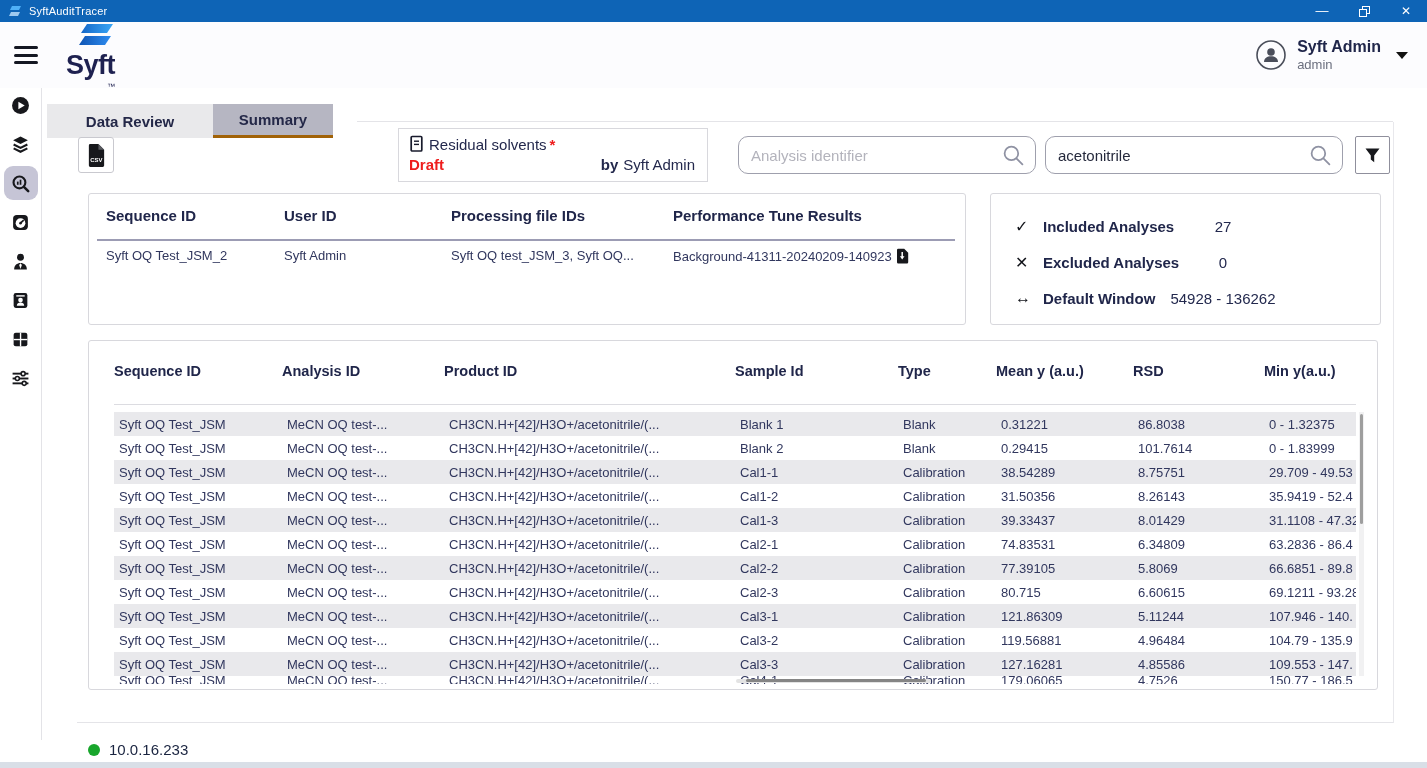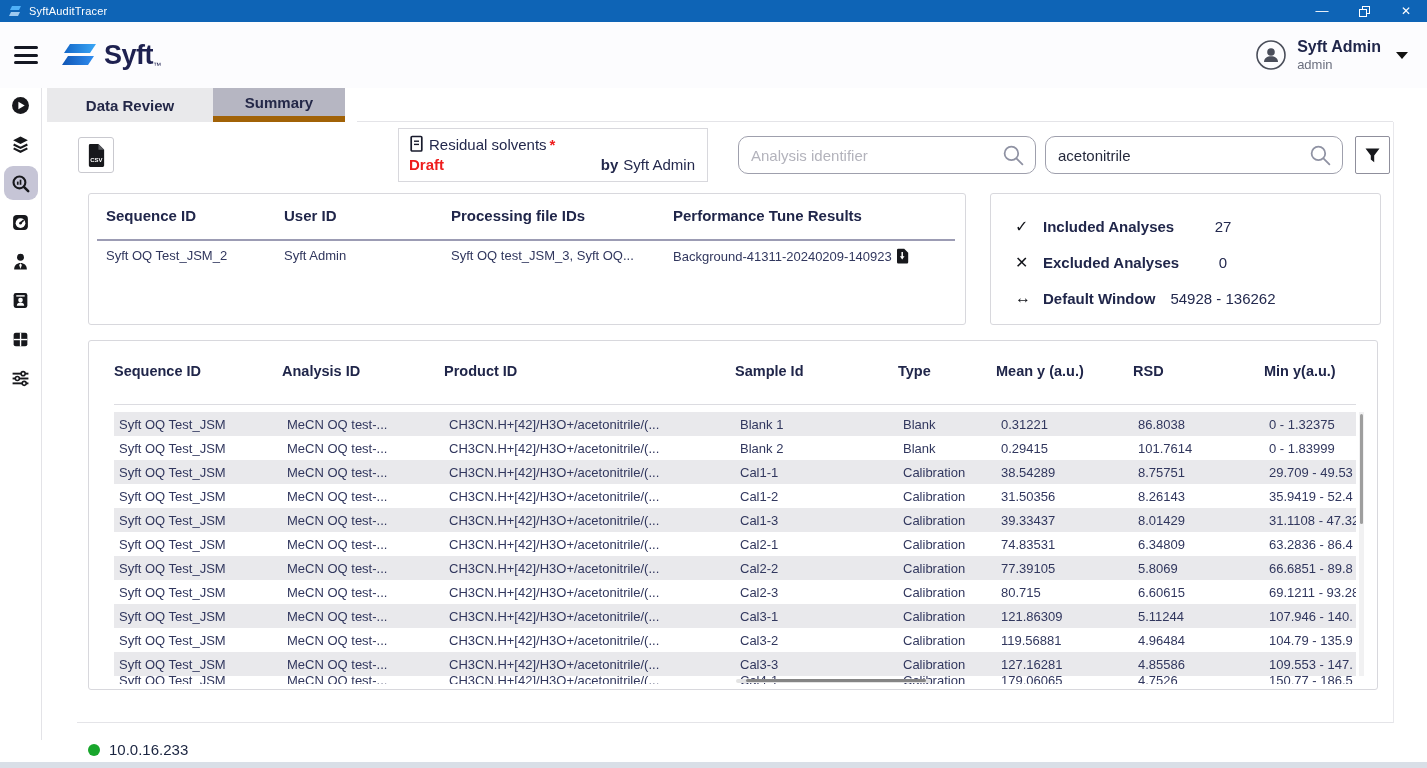--- a/index.html
+++ b/index.html
@@ -16,37 +16,37 @@
   .tb-logo{margin-left:9px; display:flex;}
   .tb-title{margin-left:7px; font-size:11px; letter-spacing:.2px;}
   .tb-controls{margin-left:auto; display:flex; height:22px;}
   .tb-btn{width:42px; height:22px; display:flex; align-items:center; justify-content:center; font-size:12px; color:#fff;}
   .tb-min{font-size:13px; line-height:8px;}
 
   
   .header{position:absolute; left:0; top:22px; width:1427px; height:66px; background:#fcfcfe; display:flex; align-items:center;}
   .hamburger{margin-left:14px; width:24px; height:18px; display:flex; flex-direction:column; justify-content:space-between; cursor:pointer;}
   .hamburger span{display:block; height:3px; background:#141722; border-radius:2px;}
-  .brand{display:flex; align-items:flex-end; margin-left:22px;}
+  .brand{display:flex; align-items:flex-end; margin-left:22px;flex-direction:column;}
   .brand-text{font-size:27px; font-weight:800; color:#1e2150; letter-spacing:-.5px; line-height:30px; margin-left:6px;}
   .brand-tm{font-size:8px; color:#1e2150; margin-top:2px;}
   .userbox{margin-left:auto; margin-right:18px; display:flex; align-items:center; cursor:pointer;}
   .user-names{margin-left:10px; margin-right:14px;}
   .user-name{font-size:16px; font-weight:700; color:#20264a;}
   .user-role{font-size:13px; color:#6b6f7e; margin-top:1px;}
 
   
   .rail{position:absolute; left:0; top:88px; width:42px; height:652px; background:#fff; border-right:1px solid #e3e3e7; display:flex; flex-direction:column; align-items:center; padding-top:0;}
   .rail-item{width:34px; height:34px; margin-bottom:5px; display:flex; align-items:center; justify-content:center; border-radius:9px; cursor:pointer;}
   .rail-item.selected{background:var(--pill);}
 
   
-  .tab{position:absolute; top:88px; height:34px; display:flex; align-items:center; justify-content:center; font-size:15px; font-weight:600; color:#242848; cursor:pointer;}
+  .tab{position:absolute; top:104px; height:34px; display:flex; align-items:center; justify-content:center; font-size:15px; font-weight:600; color:#242848; cursor:pointer;}
   .tab-1{left:47px; width:166px; background:#e9e9eb;}
-  .tab-2{left:213px; width:132px; background:var(--tab-sel); border-bottom:6px solid #a16207;}
+  .tab-2{left:213px; width:120px; background:var(--tab-sel); border-bottom:3px solid #a16207;}
   .tabline{position:absolute; left:357px; top:121px; width:1036px; height:1px; background:#e4e4e8;}
   .rightline{position:absolute; left:1393px; top:122px; width:1px; height:601px; background:#e8e8ec;}
   .bottomline{position:absolute; left:77px; top:722px; width:1316px; height:1px; background:#e4e4e8;}
 
   
   .csv-btn{position:absolute; left:78px; top:137px; width:36px; height:36px; background:#fff; border:1px solid #c9c9cf; border-radius:3px; display:flex; align-items:center; justify-content:center; cursor:pointer;}
   .report-box{position:absolute; left:398px; top:128px; width:310px; height:54px; border:1px solid var(--border); background:#fff; padding:6px 12px 0 10px;}
   .report-row1{display:flex; align-items:center; font-size:15px; color:#23284c;}
   .report-name{margin-left:5px;}
   .report-star{color:var(--draft-red); margin-left:3px; font-weight:700;}

